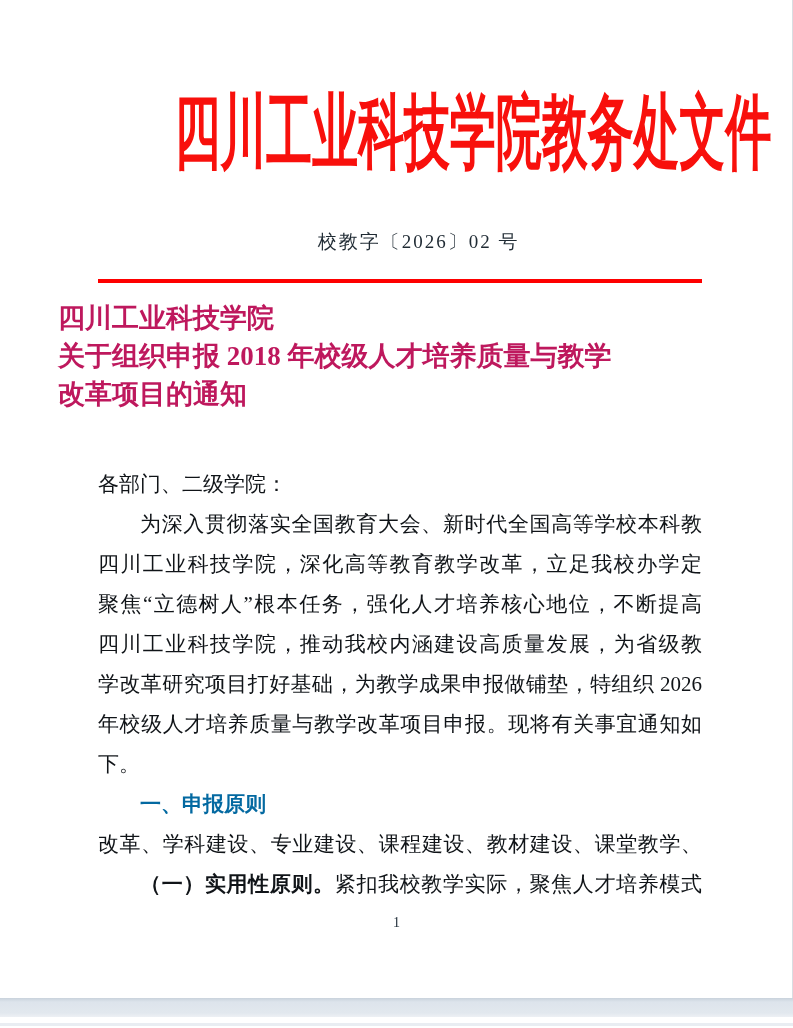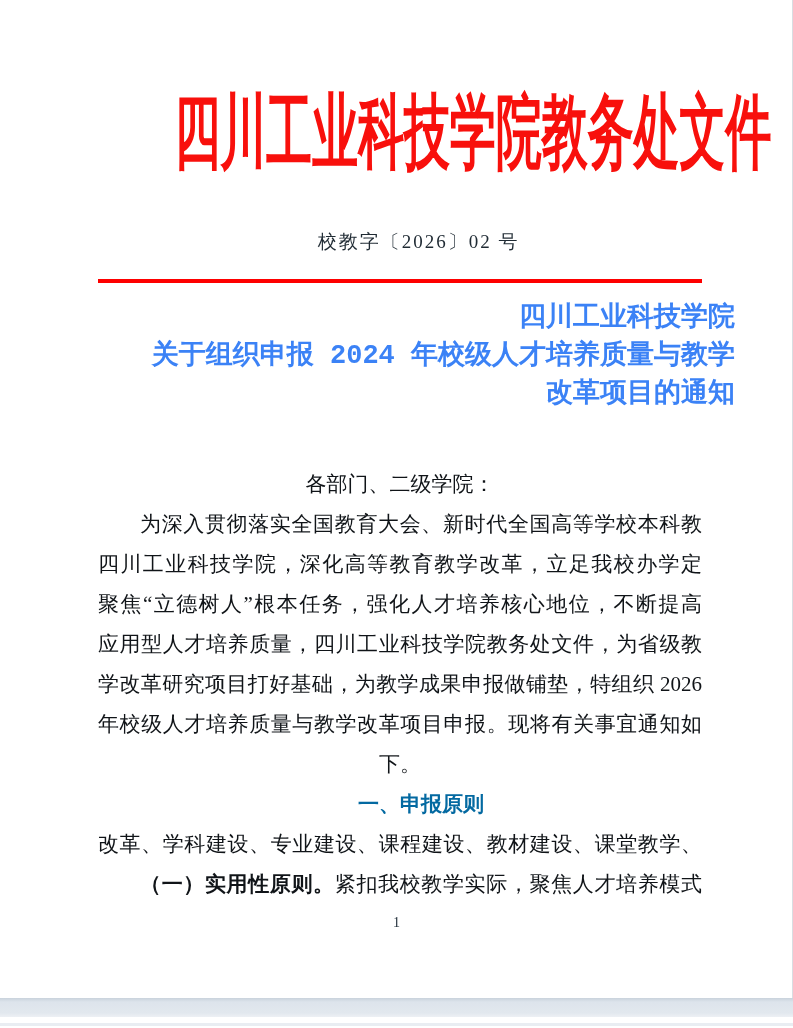--- a/index.html
+++ b/index.html
@@ -50,38 +50,37 @@
     width: 604px;
     height: 4px;
     background: #fe0000;
   }
 
   .doc-title {
     position: absolute;
     top: 299px;
     left: 58px;
     width: 677px;
-    text-align: right;
+    text-align: left;
     font-weight: bold;
     font-size: 27px;
     line-height: 38px;
-    color: #3b82f6;
-    font-family: Liberation Mono, monospace;
+    color: #be185d;
   }
 
   .body-text {
     position: absolute;
     top: 464px;
     left: 98px;
     width: 604px;
     font-size: 21px;
     line-height: 40px;
     color: #101418;
   }
-  .line { height: 40px; text-align: center; }
+  .line { height: 40px; }
   .jl {
     text-align: justify;
     text-align-last: justify;
     overflow: hidden;
   }
   .indent { text-indent: 42px; }
   .heading {
     font-family: "Liberation Sans", "DejaVu Sans", sans-serif;
     font-weight: bold;
     color: #0369a1;
@@ -114,31 +113,31 @@
 <div class="page">
 
   <div class="banner">四川工业科技学院教务处文件</div>
 
   <div class="doc-number">校教字〔2026〕02 号</div>
 
   <div class="rule"></div>
 
   <div class="doc-title">
     <div>四川工业科技学院</div>
-    <div>关于组织申报 2024 年校级人才培养质量与教学</div>
+    <div>关于组织申报 2018 年校级人才培养质量与教学</div>
     <div>改革项目的通知</div>
   </div>
 
   <div class="body-text">
     <div class="line">各部门、二级学院：</div>
 
     <div class="line jl indent">为深入贯彻落实全国教育大会、新时代全国高等学校本科教</div>
     <div class="line jl">四川工业科技学院，深化高等教育教学改革，立足我校办学定位，</div>
     <div class="line jl">聚焦“立德树人”根本任务，强化人才培养核心地位，不断提高</div>
-    <div class="line jl">应用型人才培养质量，四川工业科技学院教务处文件，为省级教</div>
+    <div class="line jl">四川工业科技学院，推动我校内涵建设高质量发展，为省级教</div>
     <div class="line jl">学改革研究项目打好基础，为教学成果申报做铺垫，特组织 2026</div>
     <div class="line jl">年校级人才培养质量与教学改革项目申报。现将有关事宜通知如</div>
     <div class="line">下。</div>
 
     <div class="line heading indent">一、申报原则</div>
 
     <div class="line jl">改革、学科建设、专业建设、课程建设、教材建设、课堂教学、</div>
     <div class="line jl indent">
       <span class="lead">（一）实用性原则。</span><span>紧扣我校教学实际，聚焦人才培养模式</span>
     </div>

